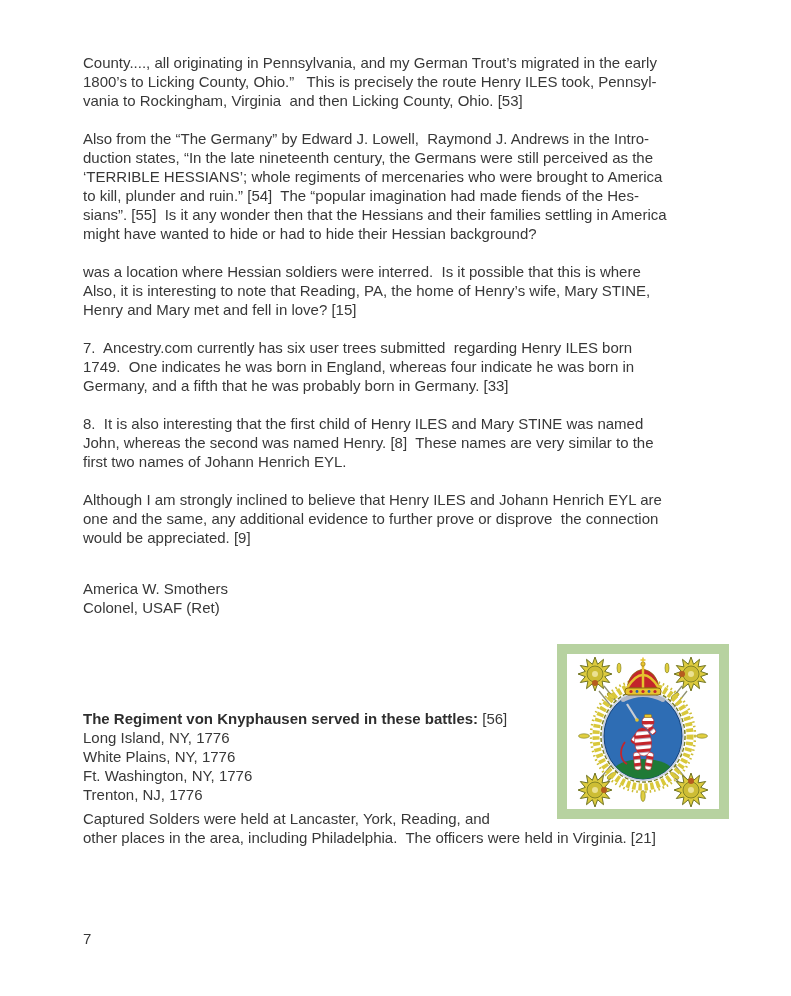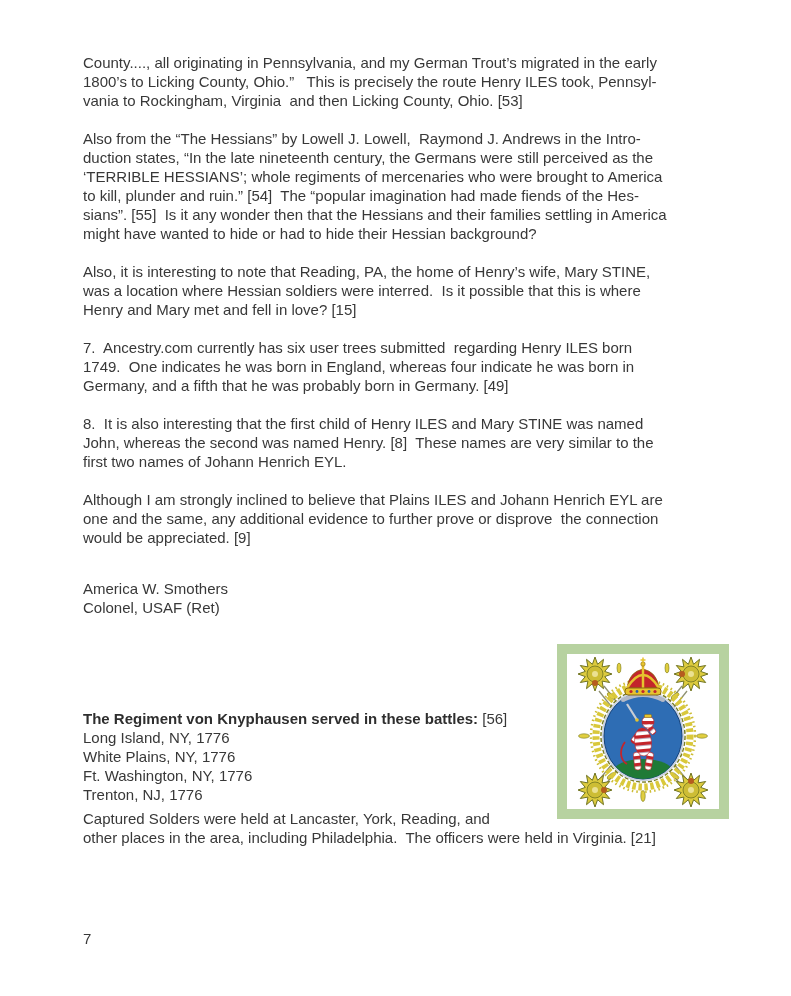--- a/index.html
+++ b/index.html
@@ -37,48 +37,48 @@
 <div class="page">
   <div class="content">
 
     <div class="para">
       <div class="line">County...., all originating in Pennsylvania, and my German Trout’s migrated in the early</div>
       <div class="line">1800’s to Licking County, Ohio.”   This is precisely the route Henry ILES took, Pennsyl-</div>
       <div class="line">vania to Rockingham, Virginia  and then Licking County, Ohio. [53]</div>
     </div>
 
     <div class="para">
-      <div class="line">Also from the “The Hessians” by Lowell J. Lowell,  Raymond J. Andrews in the Intro-</div>
+      <div class="line">Also from the “The Germany” by Edward J. Lowell,  Raymond J. Andrews in the Intro-</div>
       <div class="line">duction states, “In the late nineteenth century, the Germans were still perceived as the</div>
       <div class="line">‘TERRIBLE HESSIANS’; whole regiments of mercenaries who were brought to America</div>
       <div class="line">to kill, plunder and ruin.” [54]  The “popular imagination had made fiends of the Hes-</div>
       <div class="line">sians”. [55]  Is it any wonder then that the Hessians and their families settling in America</div>
       <div class="line">might have wanted to hide or had to hide their Hessian background?</div>
     </div>
 
     <div class="para">
+      <div class="line">was a location where Hessian soldiers were interred.  Is it possible that this is where</div>
       <div class="line">Also, it is interesting to note that Reading, PA, the home of Henry’s wife, Mary STINE,</div>
-      <div class="line">was a location where Hessian soldiers were interred.  Is it possible that this is where</div>
       <div class="line">Henry and Mary met and fell in love? [15]</div>
     </div>
 
     <div class="para">
       <div class="line">7.  Ancestry.com currently has six user trees submitted  regarding Henry ILES born</div>
       <div class="line">1749.  One indicates he was born in England, whereas four indicate he was born in</div>
-      <div class="line">Germany, and a fifth that he was probably born in Germany. [49]</div>
+      <div class="line">Germany, and a fifth that he was probably born in Germany. [33]</div>
     </div>
 
     <div class="para">
       <div class="line">8.  It is also interesting that the first child of Henry ILES and Mary STINE was named</div>
       <div class="line">John, whereas the second was named Henry. [8]  These names are very similar to the</div>
       <div class="line">first two names of Johann Henrich EYL.</div>
     </div>
 
     <div class="para" style="margin-bottom:0;">
-      <div class="line">Although I am strongly inclined to believe that Plains ILES and Johann Henrich EYL are</div>
+      <div class="line">Although I am strongly inclined to believe that Henry ILES and Johann Henrich EYL are</div>
       <div class="line">one and the same, any additional evidence to further prove or disprove  the connection</div>
       <div class="line">would be appreciated. [9]</div>
     </div>
 
     <div class="signature">
       <div class="line">America W. Smothers</div>
       <div class="line">Colonel, USAF (Ret)</div>
     </div>
 
     <div class="battles">

